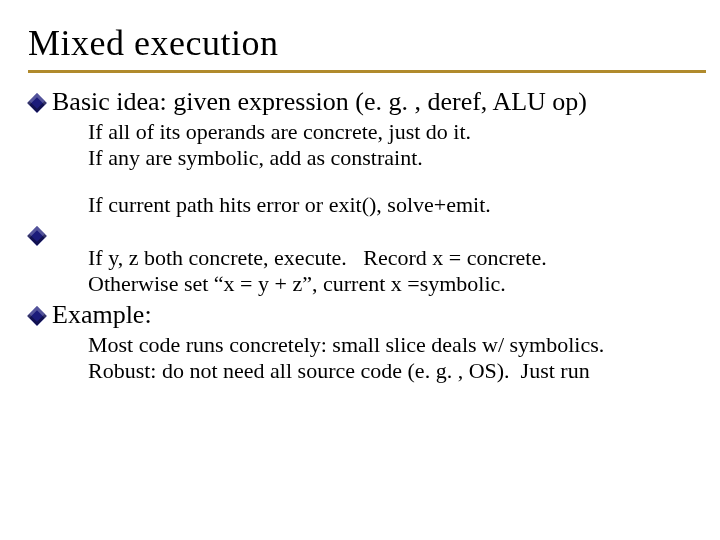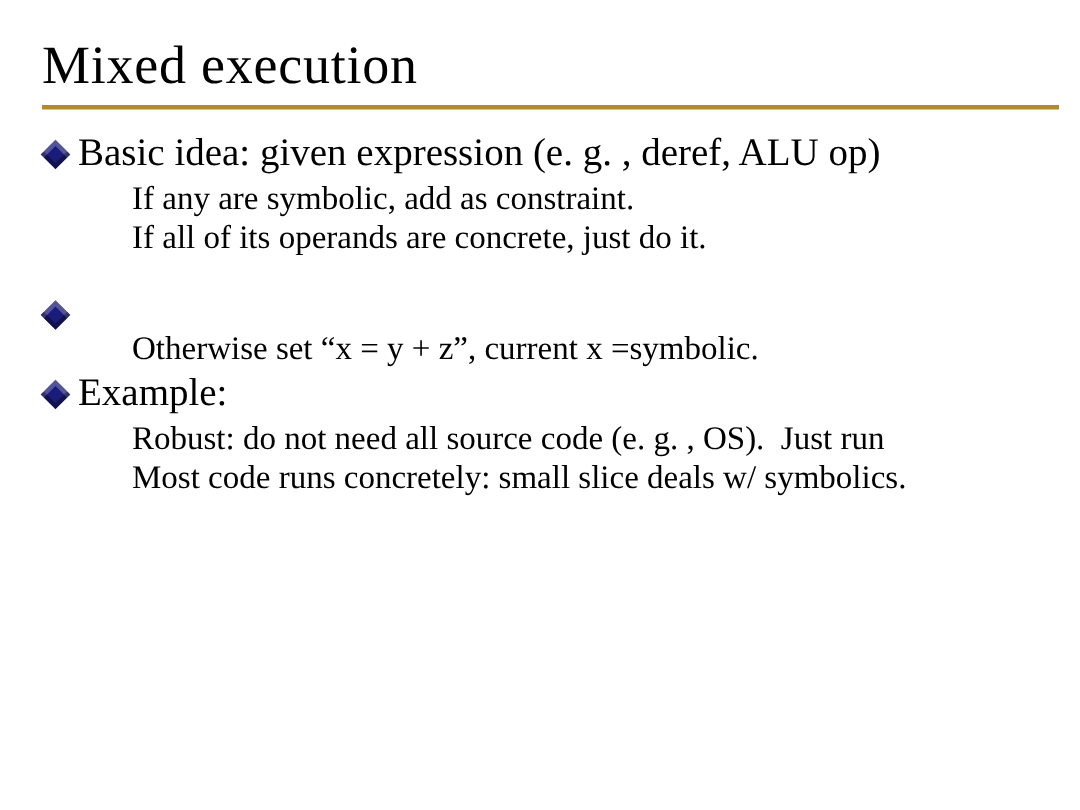--- a/index.html
+++ b/index.html
@@ -64,31 +64,33 @@
 
 <div class="slide">
 
   <div class="title">Mixed execution</div>
   <div class="rule"></div>
 
   <div class="bullet-row">
     <div class="diamond"></div>
     <div class="bullet-text">Basic idea: given expression (e.&nbsp;g.&nbsp;, deref, ALU op)</div>
   </div>
+  <div class="sub">If all of its operands are concrete, just do it.</div>
   <div class="sub">If any are symbolic, add as constraint.</div>
-  <div class="sub">If all of its operands are concrete, just do it.</div>
 
   <div class="spacer"></div>
 
+  <div class="sub">If current path hits error or exit(), solve+emit.</div>
 
   <div class="bullet-row">
     <div class="diamond"></div>
   </div>
+  <div class="sub">If y, z both concrete, execute.&nbsp;&nbsp; Record x = concrete.</div>
   <div class="sub">Otherwise set “x = y + z”, current x =symbolic.</div>
 
   <div class="bullet-row">
     <div class="diamond"></div>
     <div class="bullet-text">Example:</div>
   </div>
+  <div class="sub">Most code runs concretely: small slice deals w/ symbolics.</div>
   <div class="sub">Robust: do not need all source code (e.&nbsp;g.&nbsp;, OS).&nbsp;&nbsp;Just run</div>
-  <div class="sub">Most code runs concretely: small slice deals w/ symbolics.</div>
 
 </div>
 
 </body></html>

